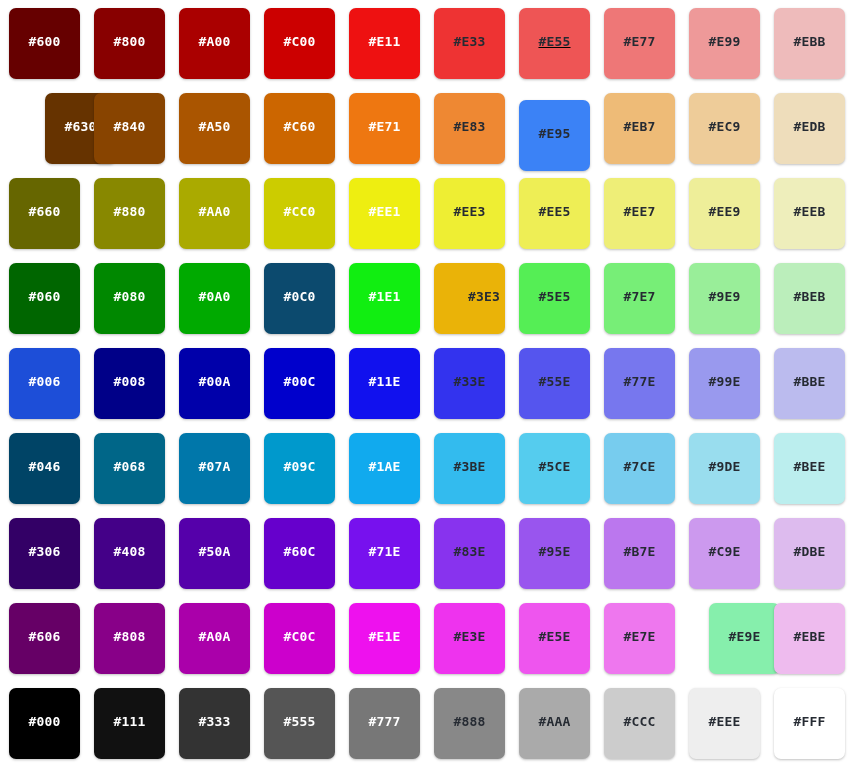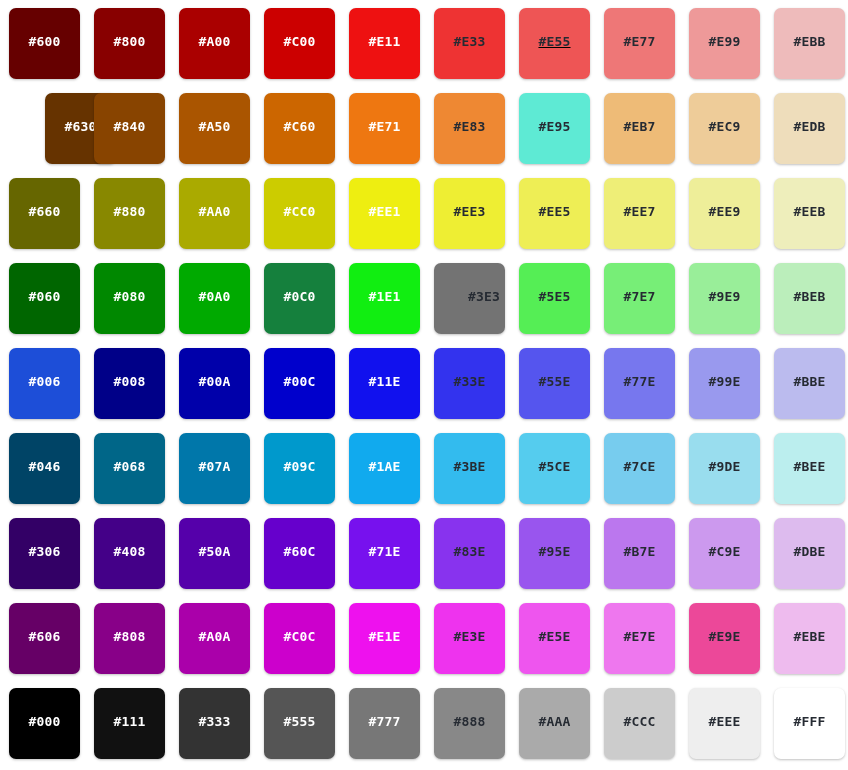--- a/index.html
+++ b/index.html
@@ -136,21 +136,21 @@
       <div class="swatch" style="background-color: rgb(238, 119, 17);">
         <span class="swatch-label light-text">#E71</span>
       </div>
     </div>
     <div class="swatch-cell">
       <div class="swatch" style="background-color: rgb(238, 136, 51);">
         <span class="swatch-label dark-text">#E83</span>
       </div>
     </div>
     <div class="swatch-cell">
-      <div class="swatch" style="background-color: #5eead4;">
+      <div class="swatch" style="background-color: #3b82f6; margin-top: 7px;">
         <span class="swatch-label dark-text">#E95</span>
       </div>
     </div>
     <div class="swatch-cell">
       <div class="swatch" style="background-color: rgb(238, 187, 119);">
         <span class="swatch-label dark-text">#EB7</span>
       </div>
     </div>
     <div class="swatch-cell">
       <div class="swatch" style="background-color: rgb(238, 204, 153);">
@@ -221,31 +221,31 @@
       <div class="swatch" style="background-color: rgb(0, 136, 0);">
         <span class="swatch-label light-text">#080</span>
       </div>
     </div>
     <div class="swatch-cell">
       <div class="swatch" style="background-color: rgb(0, 170, 0);">
         <span class="swatch-label light-text">#0A0</span>
       </div>
     </div>
     <div class="swatch-cell">
-      <div class="swatch" style="background-color: #15803d; border-radius: 7px;">
+      <div class="swatch" style="background-color: #0c4a6e; border-radius: 7px;">
         <span class="swatch-label light-text">#0C0</span>
       </div>
     </div>
     <div class="swatch-cell">
       <div class="swatch" style="background-color: rgb(17, 238, 17);">
         <span class="swatch-label light-text">#1E1</span>
       </div>
     </div>
     <div class="swatch-cell">
-      <div class="swatch" style="background-color: #737373; padding-left: 29px;">
+      <div class="swatch" style="background-color: #eab308; padding-left: 29px;">
         <span class="swatch-label dark-text">#3E3</span>
       </div>
     </div>
     <div class="swatch-cell">
       <div class="swatch" style="background-color: rgb(85, 238, 85);">
         <span class="swatch-label dark-text">#5E5</span>
       </div>
     </div>
     <div class="swatch-cell">
       <div class="swatch" style="background-color: rgb(119, 238, 119);">
@@ -446,21 +446,21 @@
       <div class="swatch" style="background-color: rgb(238, 85, 238);">
         <span class="swatch-label dark-text">#E5E</span>
       </div>
     </div>
     <div class="swatch-cell">
       <div class="swatch" style="background-color: rgb(238, 119, 238);">
         <span class="swatch-label dark-text">#E7E</span>
       </div>
     </div>
     <div class="swatch-cell">
-      <div class="swatch" style="background-color: #ec4899;">
+      <div class="swatch" style="background-color: #86efac; margin-left: 20px;">
         <span class="swatch-label dark-text">#E9E</span>
       </div>
     </div>
     <div class="swatch-cell">
       <div class="swatch" style="background-color: rgb(238, 187, 238);">
         <span class="swatch-label dark-text">#EBE</span>
       </div>
     </div>
     <div class="swatch-cell">
       <div class="swatch" style="background-color: rgb(0, 0, 0);">

